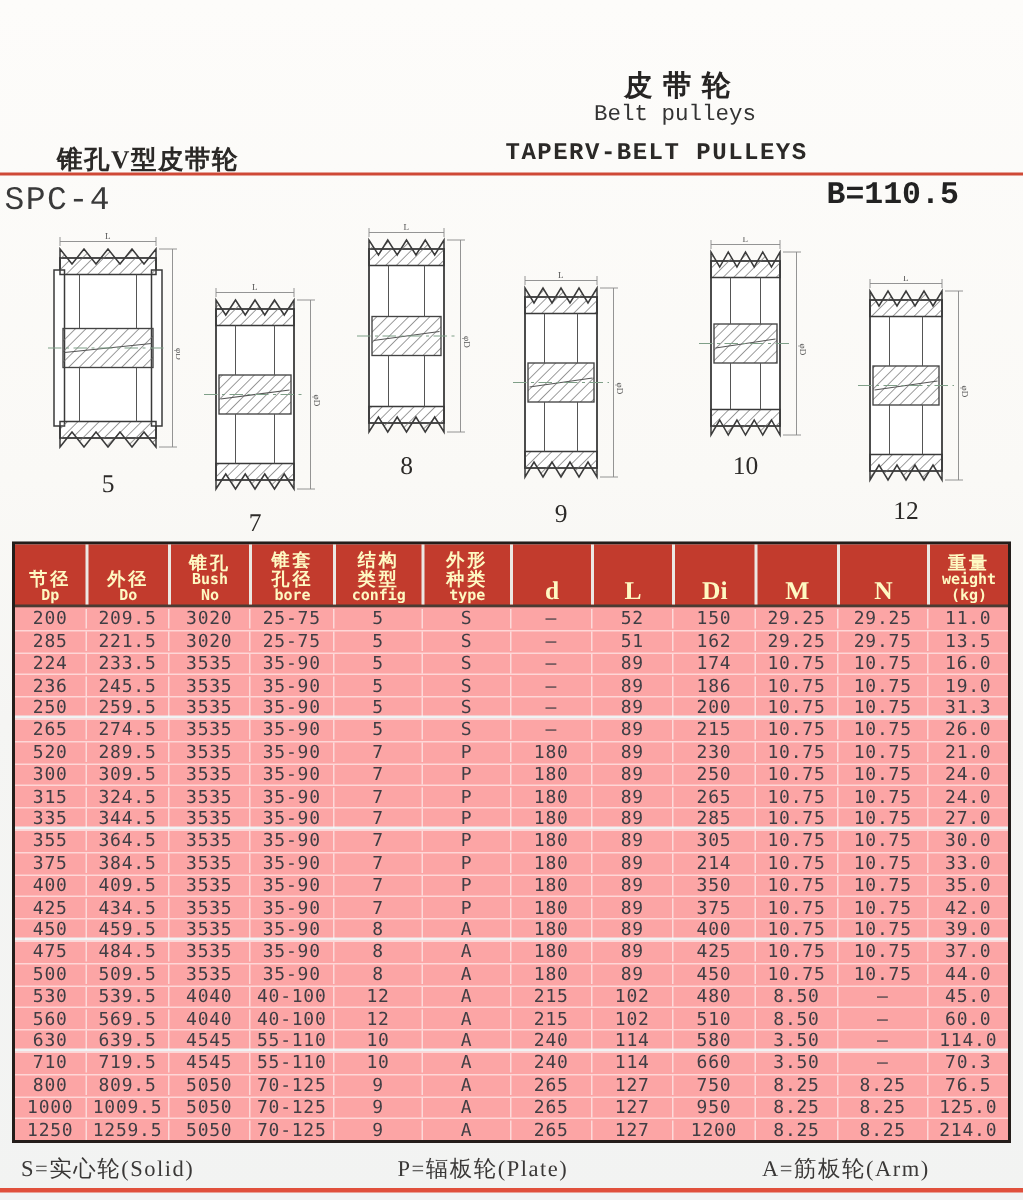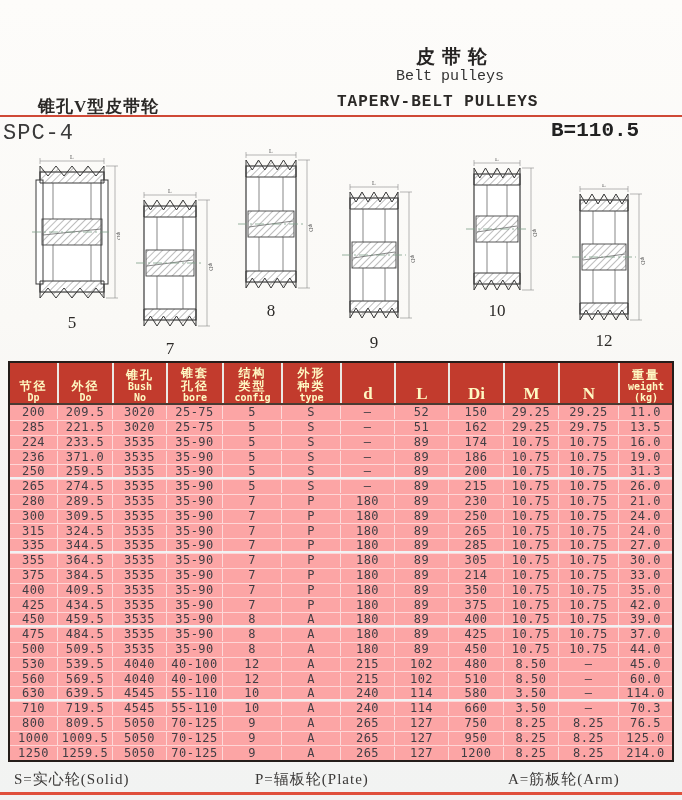--- a/index.html
+++ b/index.html
@@ -36,21 +36,21 @@
   .trow{height:14.8px;align-items:center;border-top:1px solid rgba(255,255,255,.55)}
   .trow:first-child{border-top:none}
   .trow.gsep{border-bottom:2px solid #f0f2f3}
   .tcell{font-family:"DejaVu Sans Mono",monospace;font-size:12px;letter-spacing:.5px;
          color:#403e44;text-align:center;border-left:1px solid rgba(252,252,252,.6);
          overflow:hidden;line-height:13px}
   .tcell:first-child{border-left:none}
 
   
   .legend{top:770px;font-size:15px;color:#3a3837;letter-spacing:1px}
-  .leg-s{left:14px}.leg-p{left:255px}.leg-a{left:508px}
+  .leg-s{left:14px}.leg-p{left:265px}.leg-a{left:508px}
   .rule-bottom{left:0;top:792px;width:682px;height:3px;background:#e0503c}
 </style>
 </head>
 <body>
 
 <div class="page">
 
   <div class="abs title-cn">皮带轮</div>
   <div class="abs title-en">Belt pulleys</div>
   <div class="abs cat-en">TAPERV-BELT PULLEYS</div>
@@ -303,21 +303,21 @@
           <div class="tcell">S</div>
           <div class="tcell">–</div>
           <div class="tcell">89</div>
           <div class="tcell">174</div>
           <div class="tcell">10.75</div>
           <div class="tcell">10.75</div>
           <div class="tcell">16.0</div>
         </div>
         <div class="trow">
           <div class="tcell">236</div>
-          <div class="tcell">371.0</div>
+          <div class="tcell">245.5</div>
           <div class="tcell">3535</div>
           <div class="tcell">35-90</div>
           <div class="tcell">5</div>
           <div class="tcell">S</div>
           <div class="tcell">–</div>
           <div class="tcell">89</div>
           <div class="tcell">186</div>
           <div class="tcell">10.75</div>
           <div class="tcell">10.75</div>
           <div class="tcell">19.0</div>
@@ -344,21 +344,21 @@
           <div class="tcell">5</div>
           <div class="tcell">S</div>
           <div class="tcell">–</div>
           <div class="tcell">89</div>
           <div class="tcell">215</div>
           <div class="tcell">10.75</div>
           <div class="tcell">10.75</div>
           <div class="tcell">26.0</div>
         </div>
         <div class="trow">
-          <div class="tcell">280</div>
+          <div class="tcell">520</div>
           <div class="tcell">289.5</div>
           <div class="tcell">3535</div>
           <div class="tcell">35-90</div>
           <div class="tcell">7</div>
           <div class="tcell">P</div>
           <div class="tcell">180</div>
           <div class="tcell">89</div>
           <div class="tcell">230</div>
           <div class="tcell">10.75</div>
           <div class="tcell">10.75</div>

